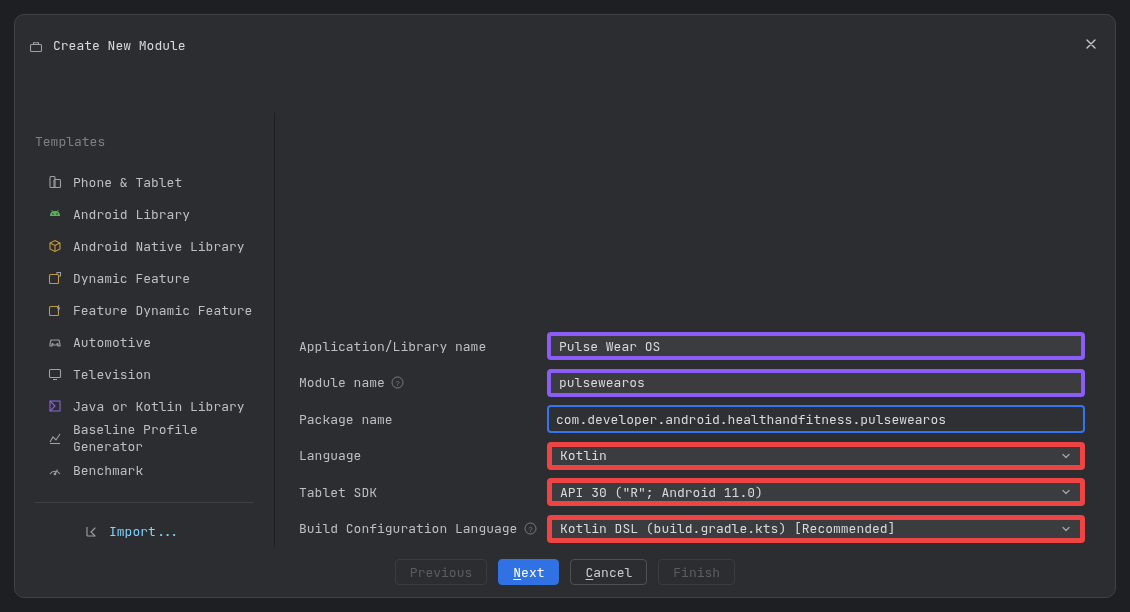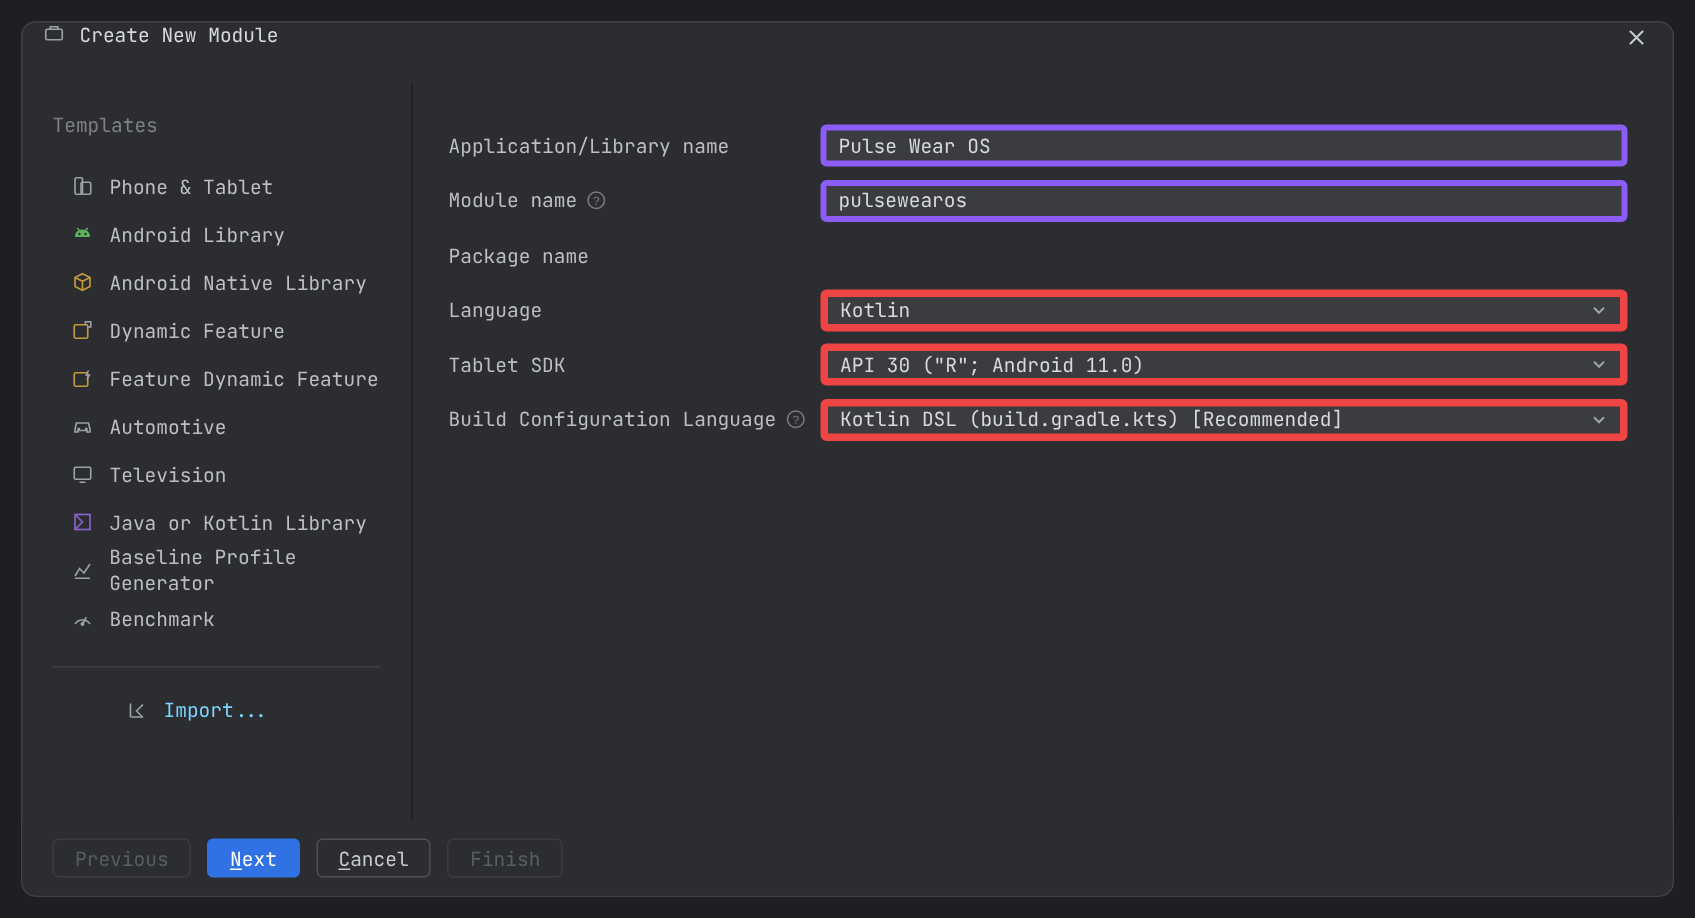--- a/index.html
+++ b/index.html
@@ -17,37 +17,38 @@
     width: 1102px; height: 584px;
     background: #2b2d30;
     border: 1px solid #414247;
     border-radius: 10px;
     display: flex;
     flex-direction: column;
   }
   .titlebar {
     height: 40px;
     display: flex;
-    align-items: flex-start;
+    align-items: flex-end;
     padding: 0 14px;
     border-bottom: 1px solid transparent;
   }
   .titlebar .icon { margin-right: 10px; display: flex; align-items: center; }
   .titlebar .title { color: #d7d9dd; }
   .titlebar .spacer { flex: 1; }
   .close-btn {
     width: 20px; height: 20px;
     display: flex; align-items: center; justify-content: center;
     color: #c8cacc; cursor: pointer;
     border-radius: 4px;
   }
   .body {
     flex: 1;
     display: flex;
     min-height: 0;
+    align-items: flex-end;
   }
   .sidebar {
     width: 260px;
     border-right: 1px solid #1e1f22;
     padding-top: 20px;
   }
   .sidebar-header {
     padding: 0 20px 16px 20px;
     color: #7e8084;
   }
@@ -111,21 +112,21 @@
     color: #d7d9dd;
     cursor: pointer;
   }
   .select .val { flex: 1; }
   .chevron { width:16px;height:16px;display:flex;align-items:center;justify-content:center;color:#a0a3a8;}
   .footer {
     height: 50px;
     border-top: 0px solid #393b40;
     display: flex; align-items: center;
     padding: 0 20px;
-    justify-content: flex-start;
+    justify-content: center;
     gap: 11px;
     background: #2b2d30;
     border-radius: 0 0 10px 10px;
   }
   .btn {
     height: 26px;
     padding: 0 14px;
     border-radius: 4px;
     font: inherit;
     cursor: pointer;
@@ -315,20 +316,21 @@
                 <circle cx="6.5" cy="6.5" r="5.5" fill="none" stroke="#7a7c80" stroke-width="1"></circle>
                 <text x="6.5" y="9.5" text-anchor="middle" font-size="8" fill="#7a7c80" font-family="sans-serif">?</text>
               </svg>
           </span>
         </div>
         <input class="input" value="pulsewearos" style="">
       </div>
 
       <div class="form-row">
         <div class="form-label">Package name</div>
+        <input class="input focused" value="com.developer.android.healthandfitness.pulsewearos" style="">
       </div>
 
       <div class="form-row">
         <div class="form-label">Language</div>
         <div class="select">
           <span class="val">Kotlin</span>
           <span class="chevron">
             <svg width="10" height="10" viewBox="0 0 10 10">
                 <path d="M2 3.5 L5 6.5 L8 3.5" stroke="#a0a3a8" stroke-width="1.3" fill="none" stroke-linecap="round"></path>
               </svg>

